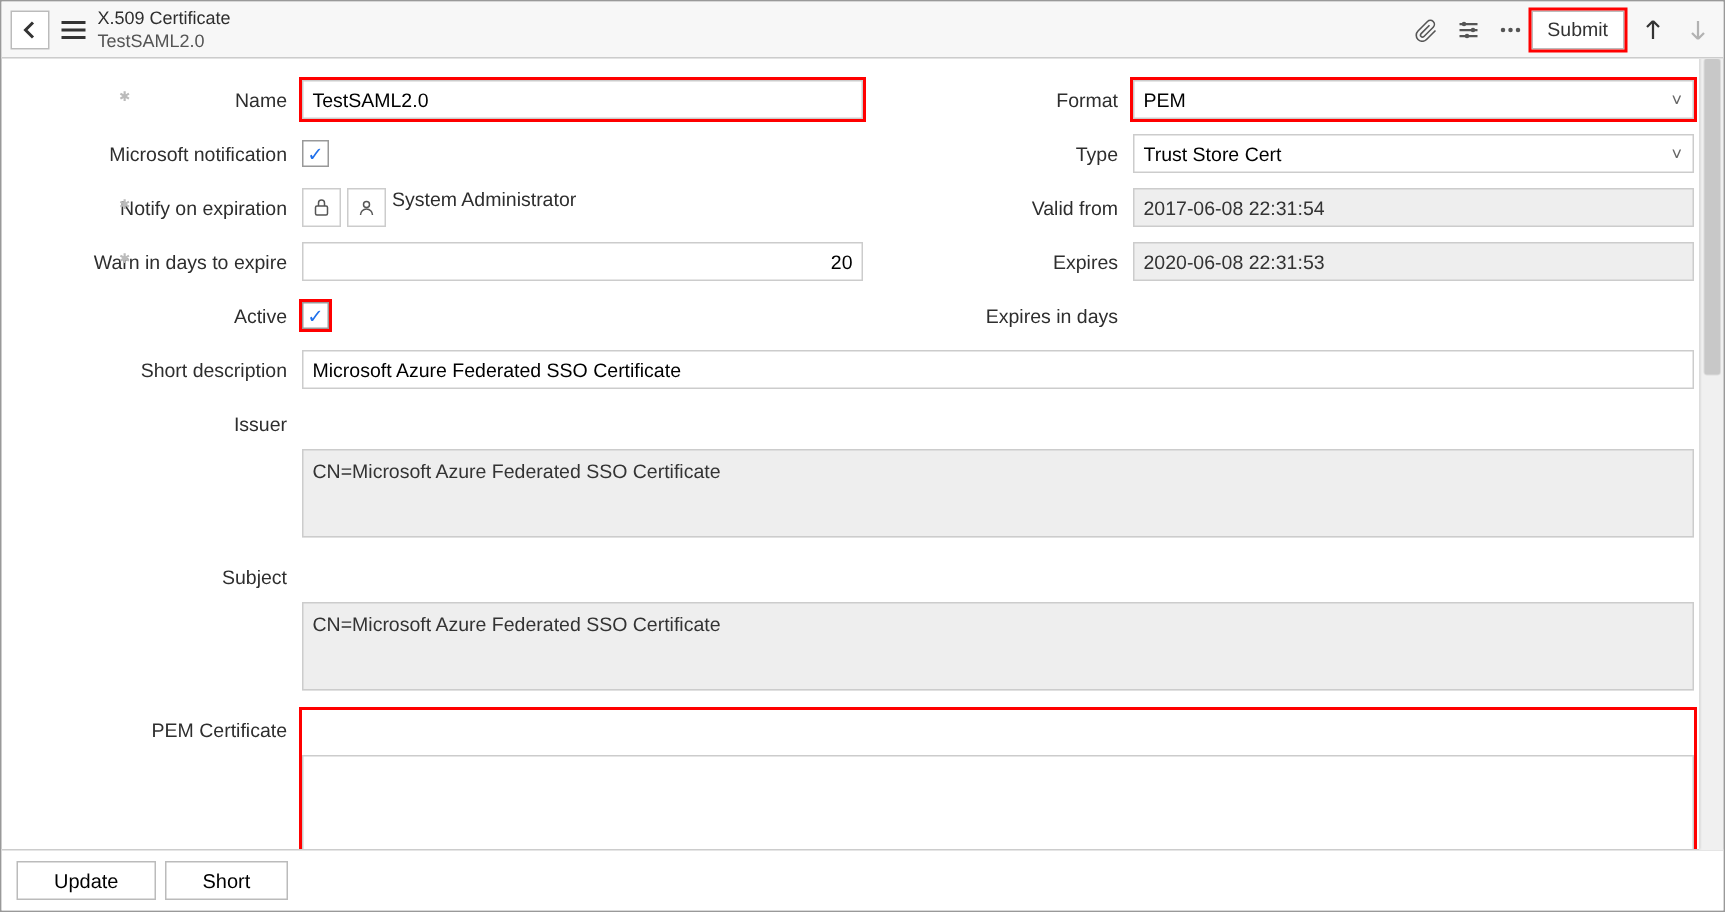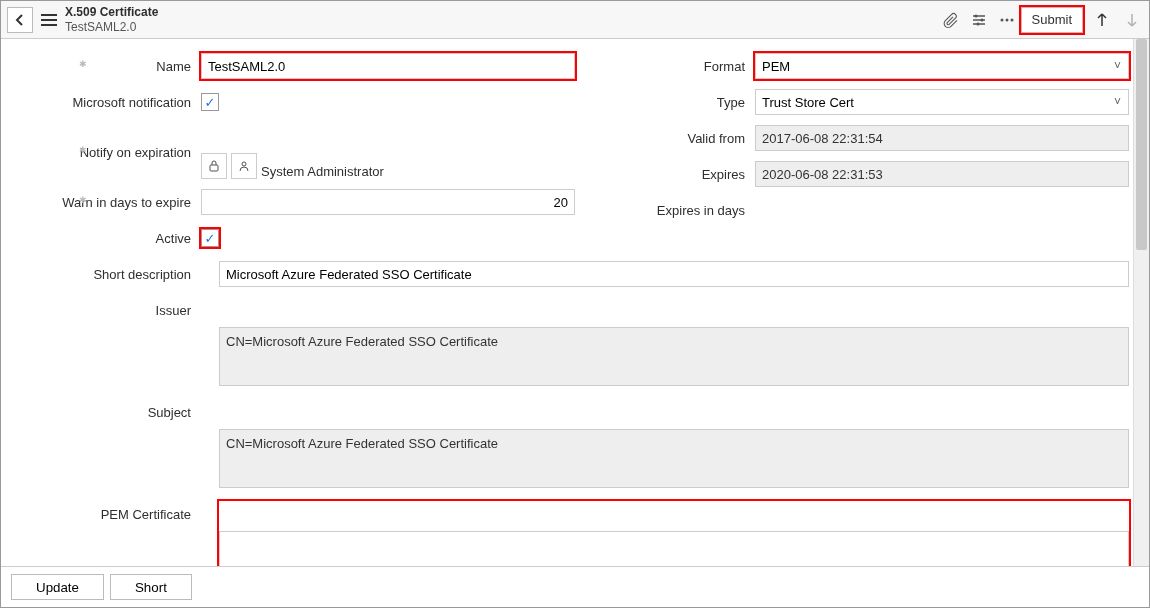--- a/index.html
+++ b/index.html
@@ -42,21 +42,21 @@
     .menu-icon span {
       width: 16px;
       height: 2px;
       background: #333;
     }
     .header-title {
       display: flex;
       flex-direction: column;
       line-height: 1.2;
     }
-    .header-title .t1 { font-weight: bold; font-size: 12px; }
+    .header-title .t1 { font-weight: normal; font-size: 12px; }
     .header-title .t2 { font-size: 12px; color: #555; }
     .spacer { flex: 1; }
     .icon-btn {
       width: 28px;
       height: 28px;
       display: flex;
       align-items: center;
       justify-content: center;
       cursor: pointer;
       color: #555;
@@ -126,23 +126,22 @@
       background: #fff;
       display: flex;
       align-items: center;
       justify-content: center;
       color: #1f6feb;
       font-size: 13px;
       cursor: pointer;
     }
     .notify-group {
       display: flex;
-      align-items: flex-end;
+      align-items: flex-start;
       gap: 4px;
-      margin-top: 28px;
     }
     .small-btn {
       border: 1px solid #ccc;
       width: 26px;
       height: 26px;
       display: flex;
       align-items: center;
       justify-content: center;
       background: #fff;
       cursor: pointer;
@@ -161,21 +160,20 @@
       pointer-events: none;
       font-size: 12px;
     }
     .select-wrap input { }
     .full-rows {
       padding: 0 20px;
     }
     .full-row {
       display: flex;
       margin-bottom: 10px;
-      gap: 18px;
     }
     .full-row .label {
       width: 180px;
       text-align: right;
       padding-right: 10px;
       padding-top: 6px;
     }
     .full-row .control { flex: 1; }
     textarea {
       width: 100%;

